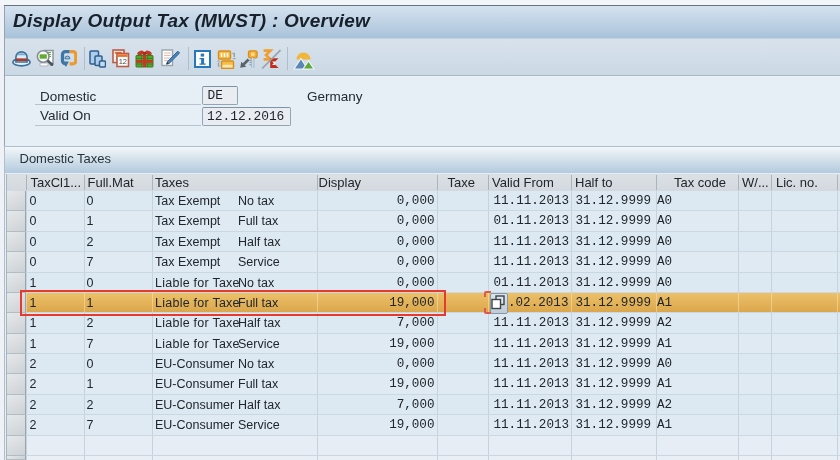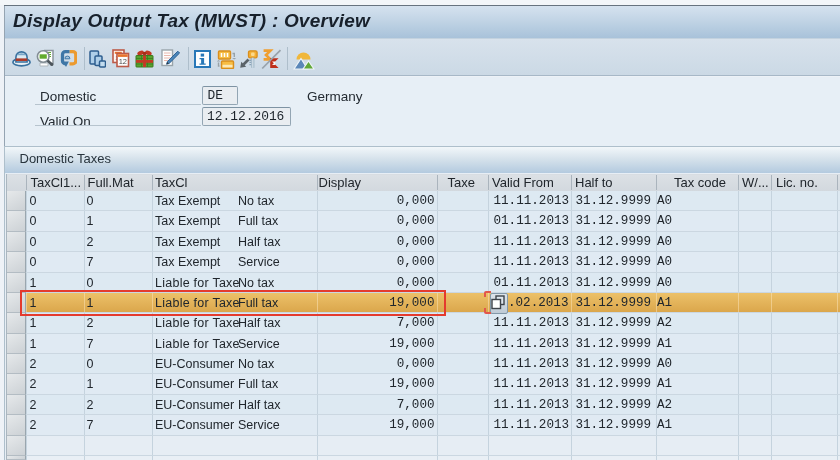--- a/index.html
+++ b/index.html
@@ -138,42 +138,42 @@
       <path d="M3.5 10.5 a7 7 0 0 1 14 0 z" fill="#f0b73a"></path>
 <path d="M1 20 L8 9.5 L14.5 20 z" fill="#5b87b8" stroke="#eef4f8" stroke-width="1.2"></path>
 <path d="M10 20 L15.5 12 L21 20 z" fill="#62a838" stroke="#eef4f8" stroke-width="1.2"></path>
     </svg>
   </div>
 
 <div class="abs label" style="left:40px;top:89px;">Domestic</div>
 <div class="abs uline" style="left:35px;top:104px;width:166px;"></div>
 <div class="abs field" style="left:202px;top:86px;width:29px;height:17px;padding-left:4.5px;line-height:17px;">DE</div>
 <div class="abs label" style="left:307px;top:89px;">Germany</div>
-<div class="abs label" style="left:40px;top:114px;">Valid On</div>
+<div class="abs label" style="left:40px;top:108px;">Valid On</div>
 <div class="abs uline" style="left:35px;top:125px;width:166px;"></div>
 <div class="abs field" style="left:202px;top:107px;width:83px;height:17px;padding-left:4px;line-height:17px;">12.12.2016</div>
 <div class="abs" id="gbox"></div>
 <div class="abs" style="left:6px;top:174px;width:1px;height:286px;background:#aab6bf;"></div>
 <div class="abs" id="ghead"></div>
 <div class="abs" id="gtitle">Domestic Taxes</div>
 <div class="abs" id="thead">
 <div class="hsep" style="left:18.5px;"></div>
 <div class="hsep" style="left:77.0px;"></div>
 <div class="hsep" style="left:145.0px;"></div>
 <div class="hsep" style="left:309.5px;"></div>
 <div class="hsep" style="left:430.0px;"></div>
 <div class="hsep" style="left:480.5px;"></div>
 <div class="hsep" style="left:563.5px;"></div>
 <div class="hsep" style="left:648.5px;"></div>
 <div class="hsep" style="left:730.5px;"></div>
 <div class="hsep" style="left:764.0px;"></div>
 <div class="hsep" style="left:830.0px;"></div>
 <div class="th" style="left:23.5px;">TaxCl1...</div>
 <div class="th" style="left:80.5px;">Full.Mat</div>
-<div class="th" style="left:148.0px;">TaxCl</div>
+<div class="th" style="left:148.0px;">Taxes</div>
 <div class="th" style="left:311.5px;">Display</div>
 <div class="th" style="left:440.5px;">Taxe</div>
 <div class="th" style="left:485.0px;">Valid From</div>
 <div class="th" style="left:568.0px;">Half to</div>
 <div class="th" style="left:667px;">Tax code</div>
 <div class="th" style="left:735.0px;">W/...</div>
 <div class="th" style="left:769.0px;">Lic. no.</div>
 </div>
 <div id="rows">
 <div class="row" style="top:191.0px;background:#dde9f2;">

